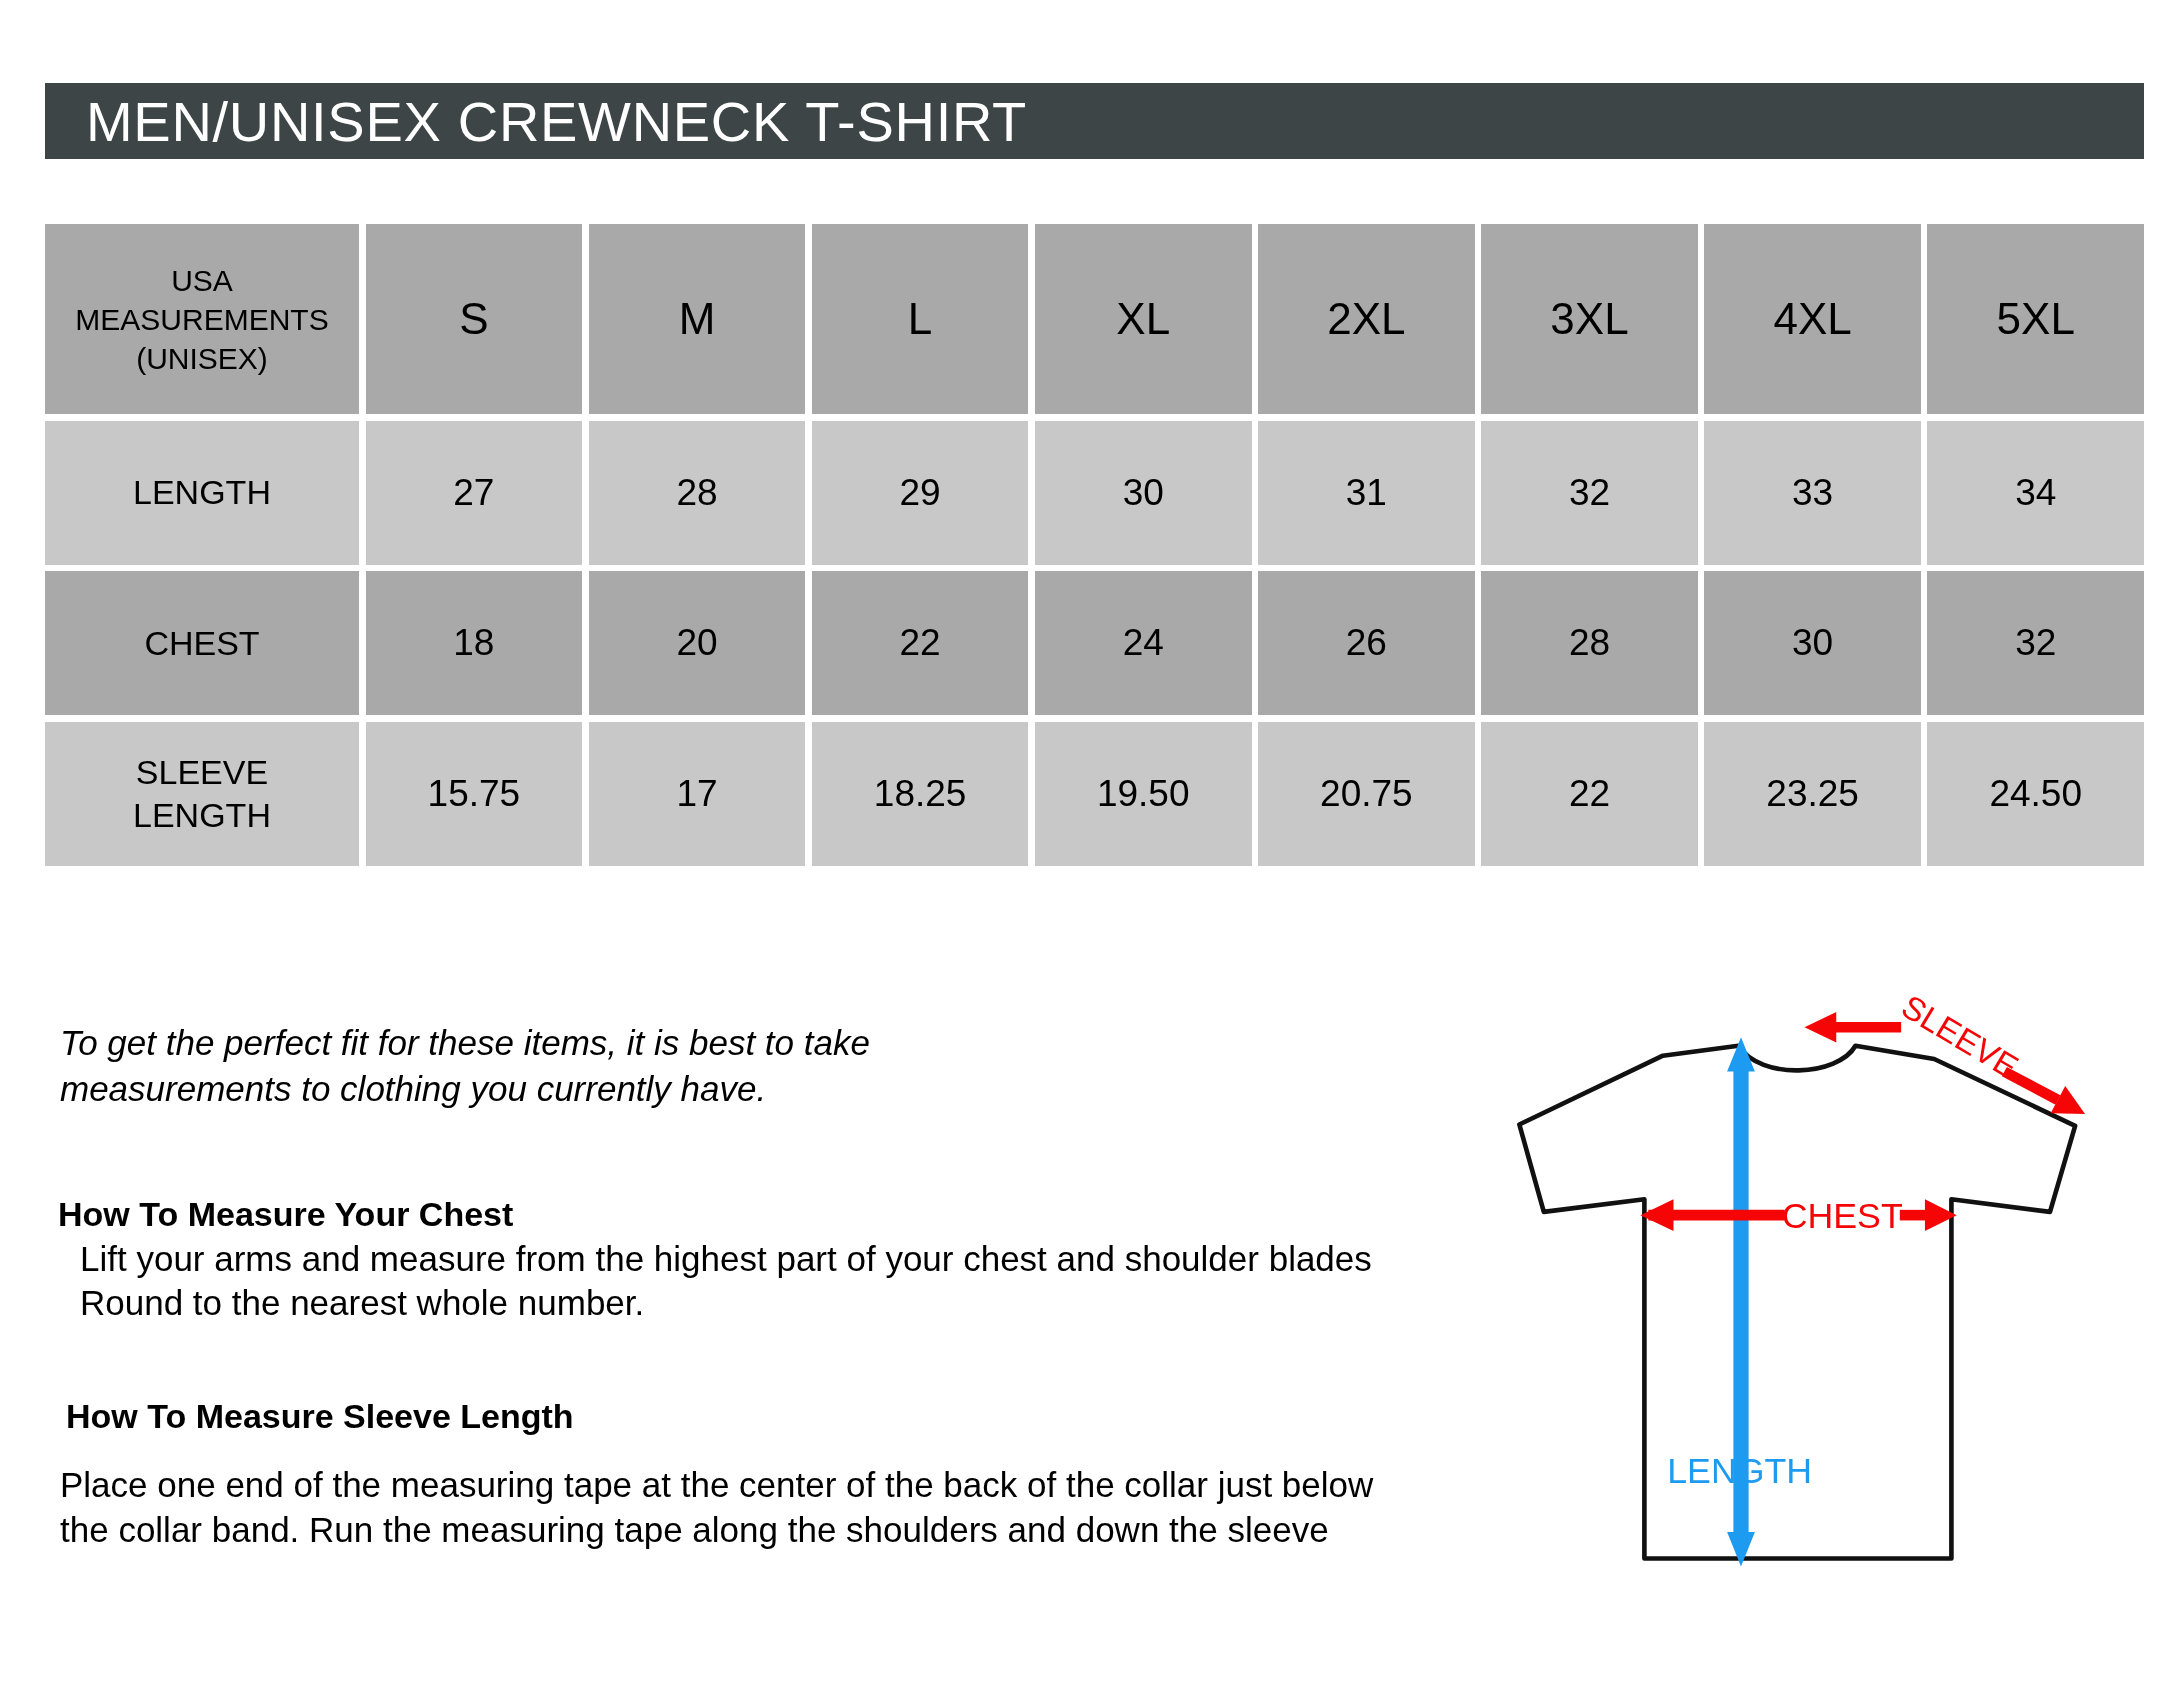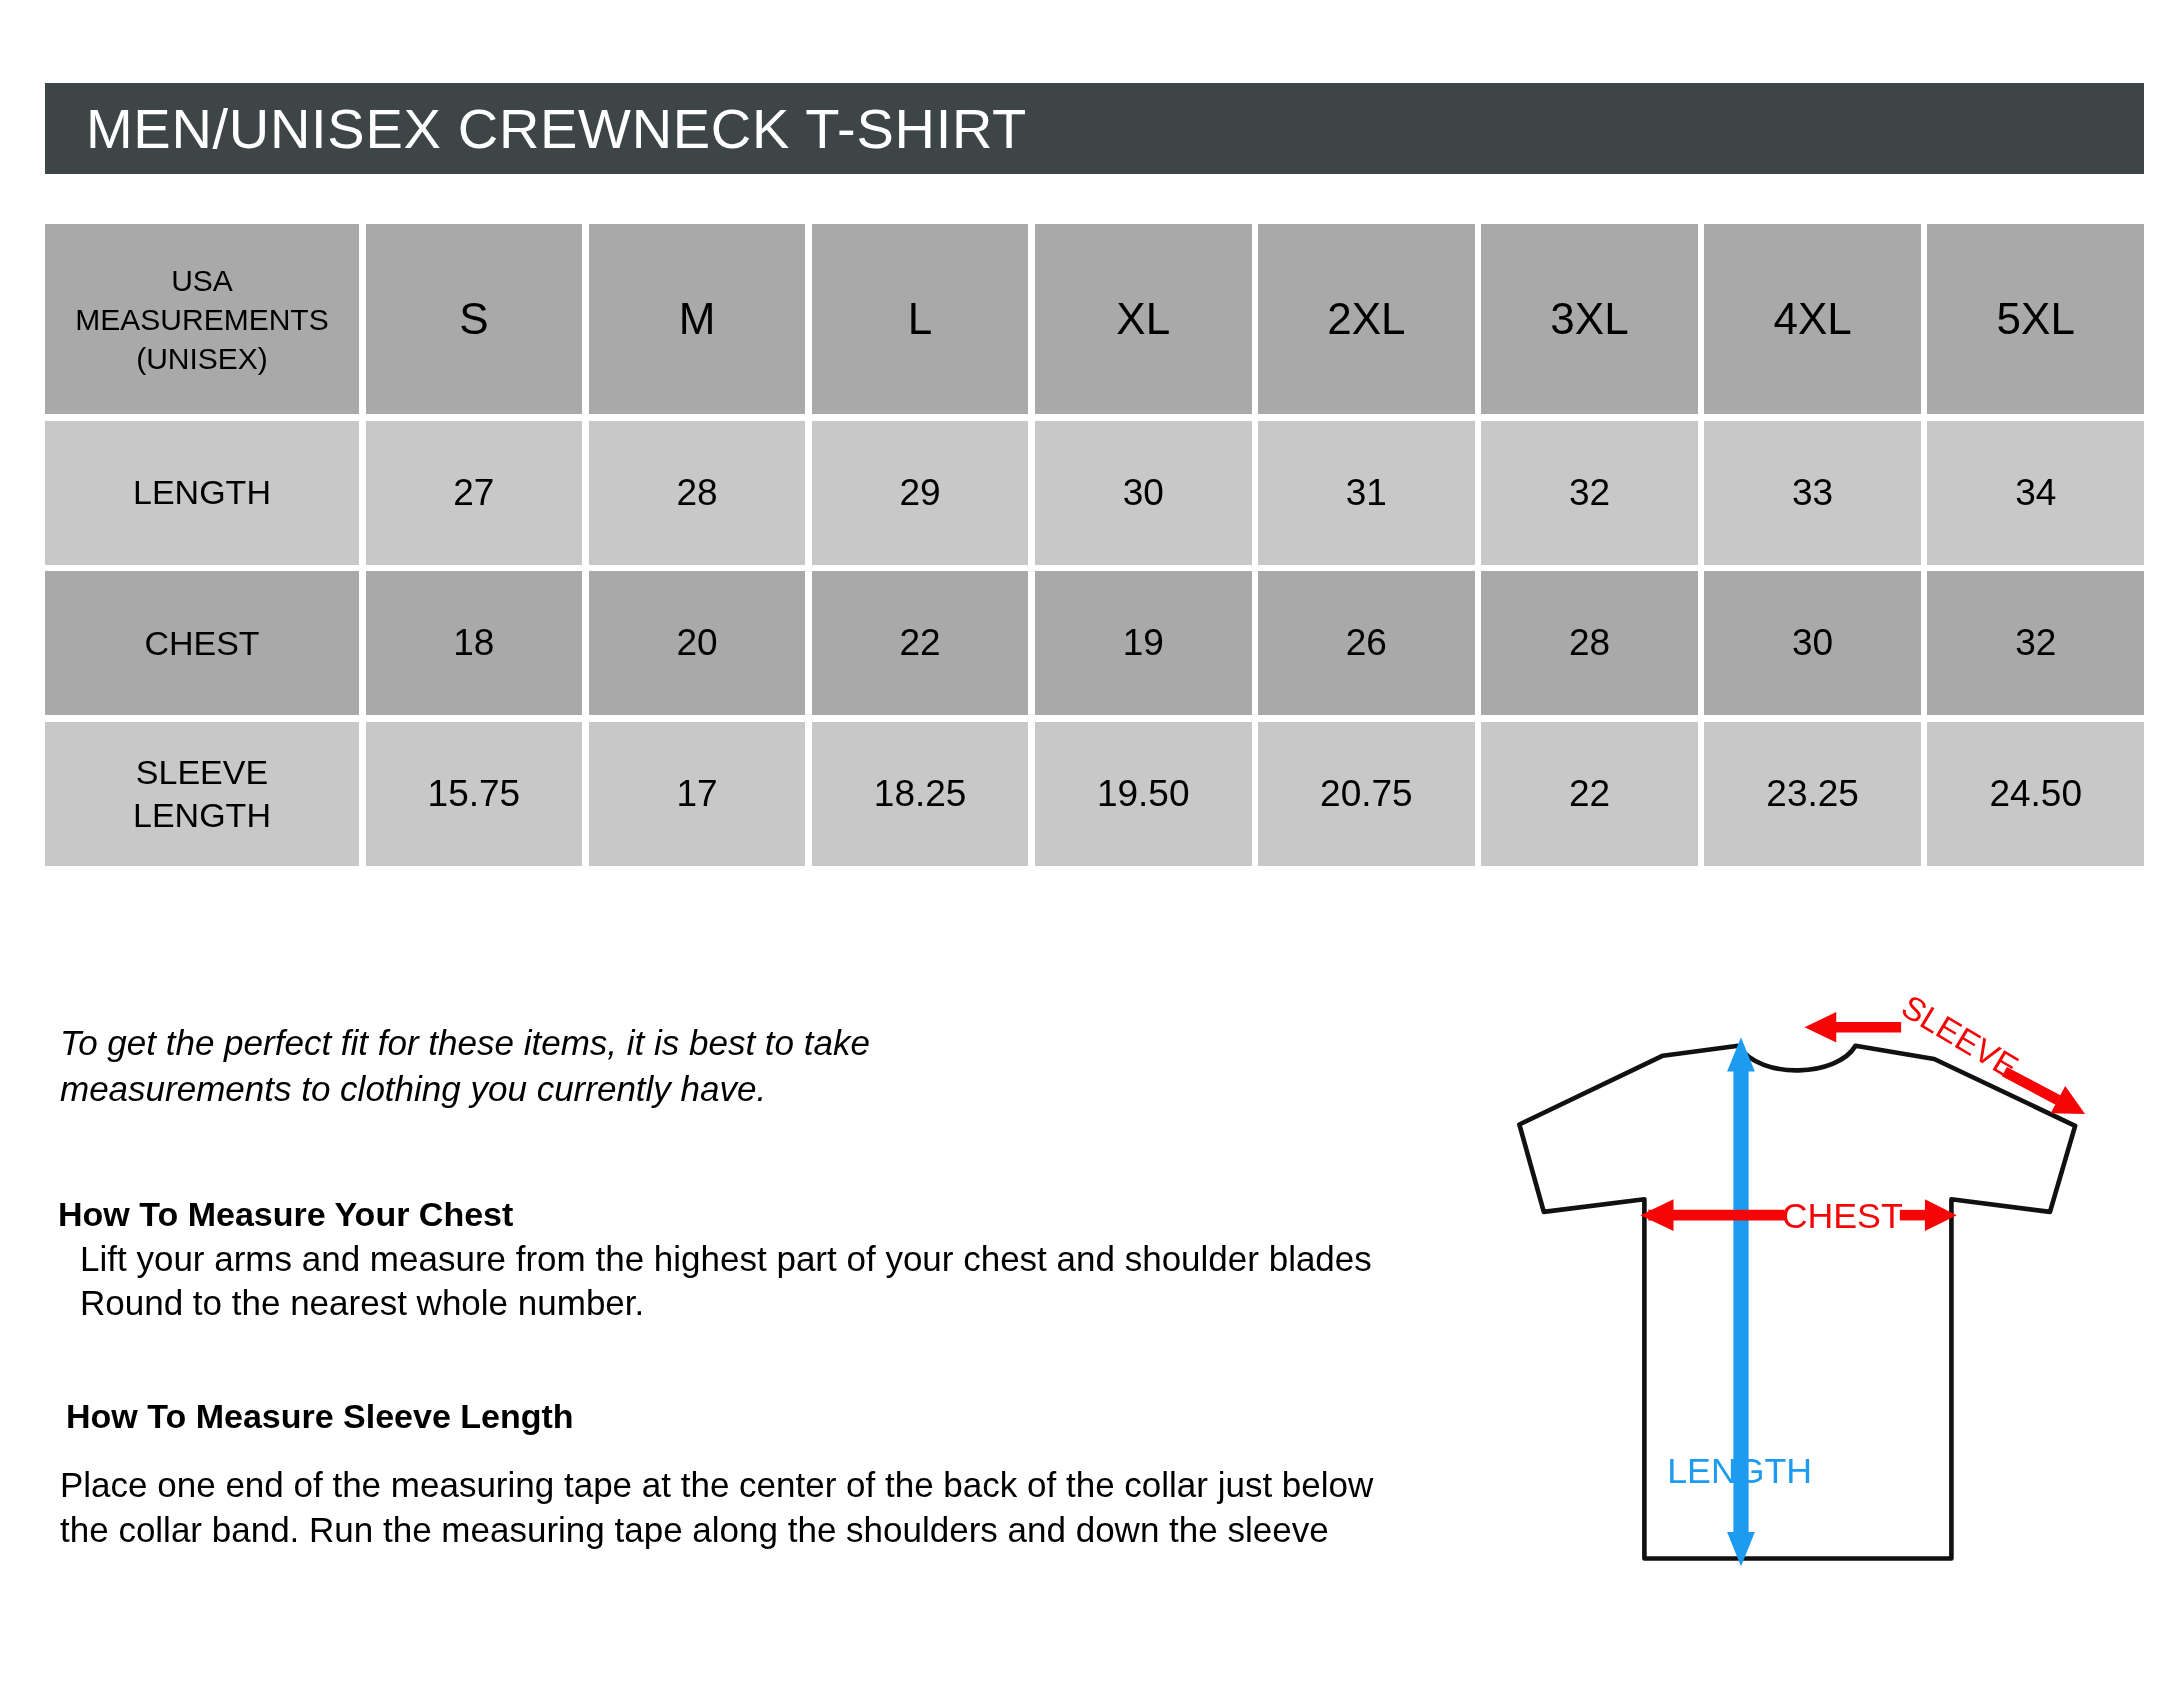--- a/index.html
+++ b/index.html
@@ -3,21 +3,21 @@
 <meta charset="utf-8">
 <style>
   html,body{margin:0;padding:0;}
   body{
     width:2183px;height:1687px;background:#ffffff;position:relative;
     font-family:"Liberation Sans","DejaVu Sans",sans-serif;color:#000;
     overflow:hidden;
   }
   
   .title-bar{
-    position:absolute;left:45px;top:83px;width:2099px;height:91px;
+    position:absolute;left:45px;top:83px;width:2099px;height:76px;
     background:#3e4546;display:flex;align-items:center;
   }
   .title-bar .title-text{
     color:#ffffff;font-size:56px;letter-spacing:0.7px;padding-left:41px;
     white-space:nowrap;
   }
   
   .size-table{
     position:absolute;left:45px;top:224px;width:2099px;
     display:grid;
@@ -76,21 +76,21 @@
   <div class="cell row-light val">30</div>
   <div class="cell row-light val">31</div>
   <div class="cell row-light val">32</div>
   <div class="cell row-light val">33</div>
   <div class="cell row-light val">34</div>
 
   <div class="cell row-dark lbl">CHEST</div>
   <div class="cell row-dark val">18</div>
   <div class="cell row-dark val">20</div>
   <div class="cell row-dark val">22</div>
-  <div class="cell row-dark val">19</div>
+  <div class="cell row-dark val">24</div>
   <div class="cell row-dark val">26</div>
   <div class="cell row-dark val">28</div>
   <div class="cell row-dark val">30</div>
   <div class="cell row-dark val">32</div>
 
   <div class="cell row-light lbl">SLEEVE
 LENGTH</div>
   <div class="cell row-light val">15.75</div>
   <div class="cell row-light val">17</div>
   <div class="cell row-light val">18.25</div>

